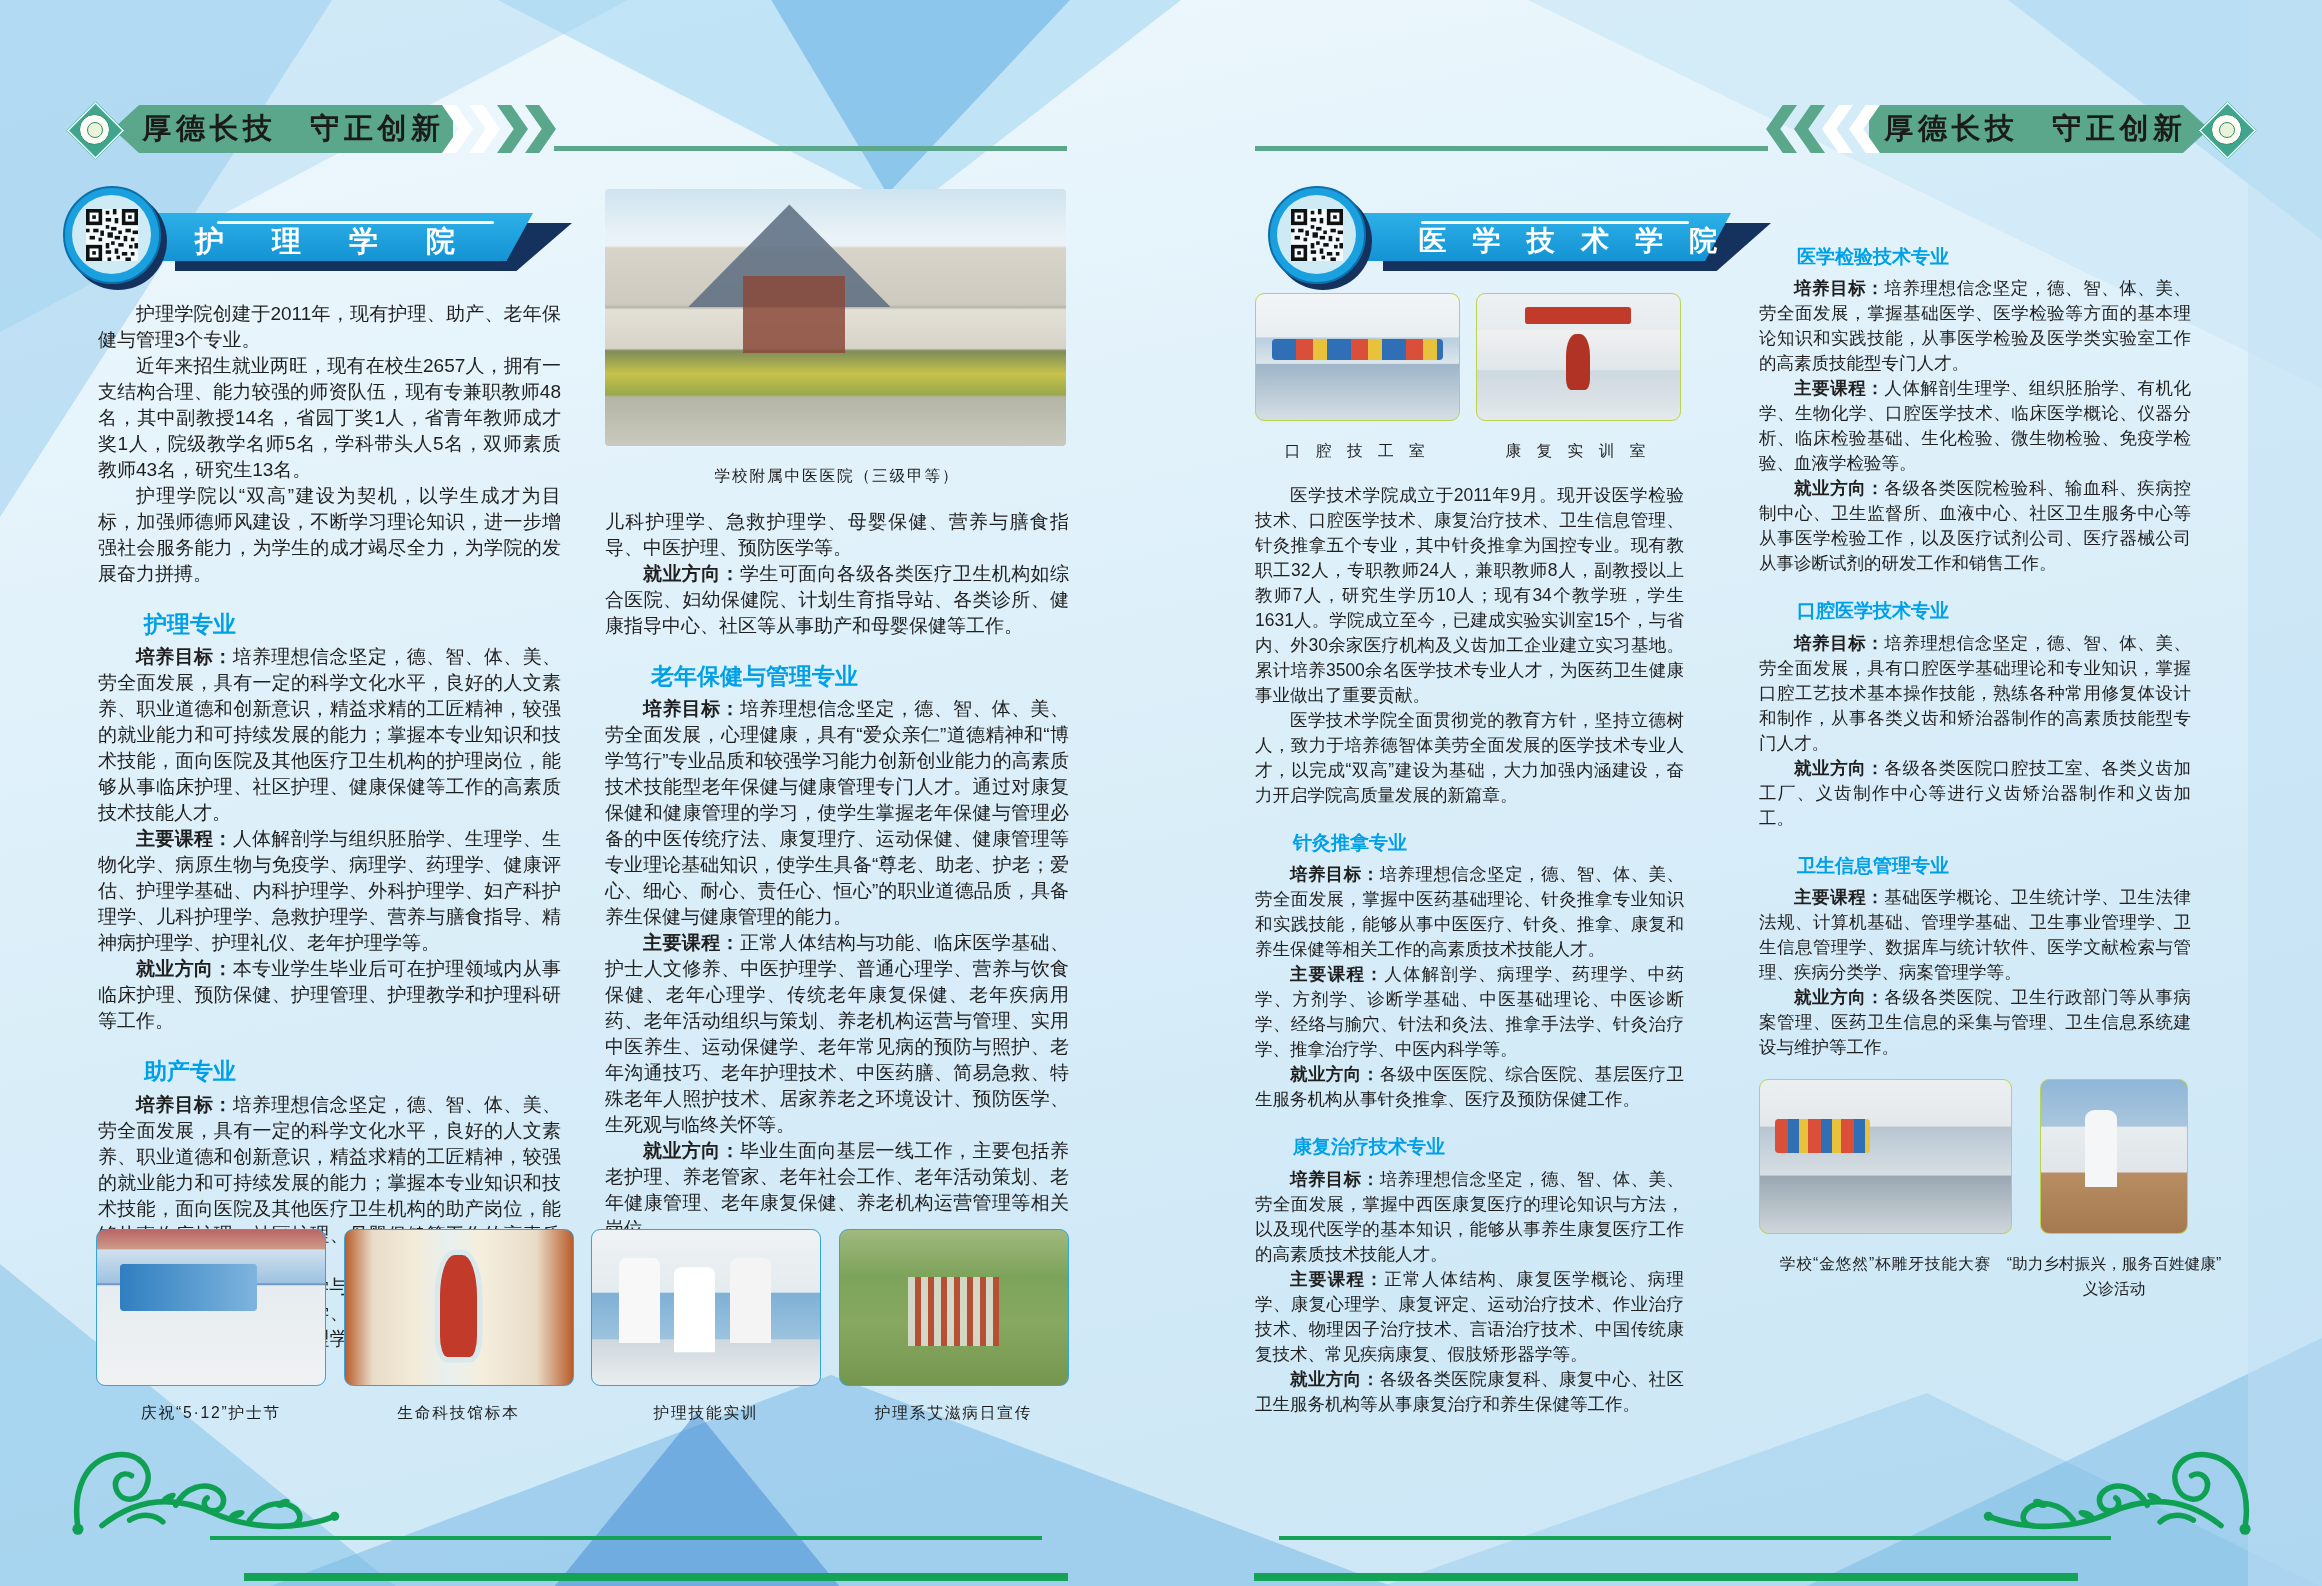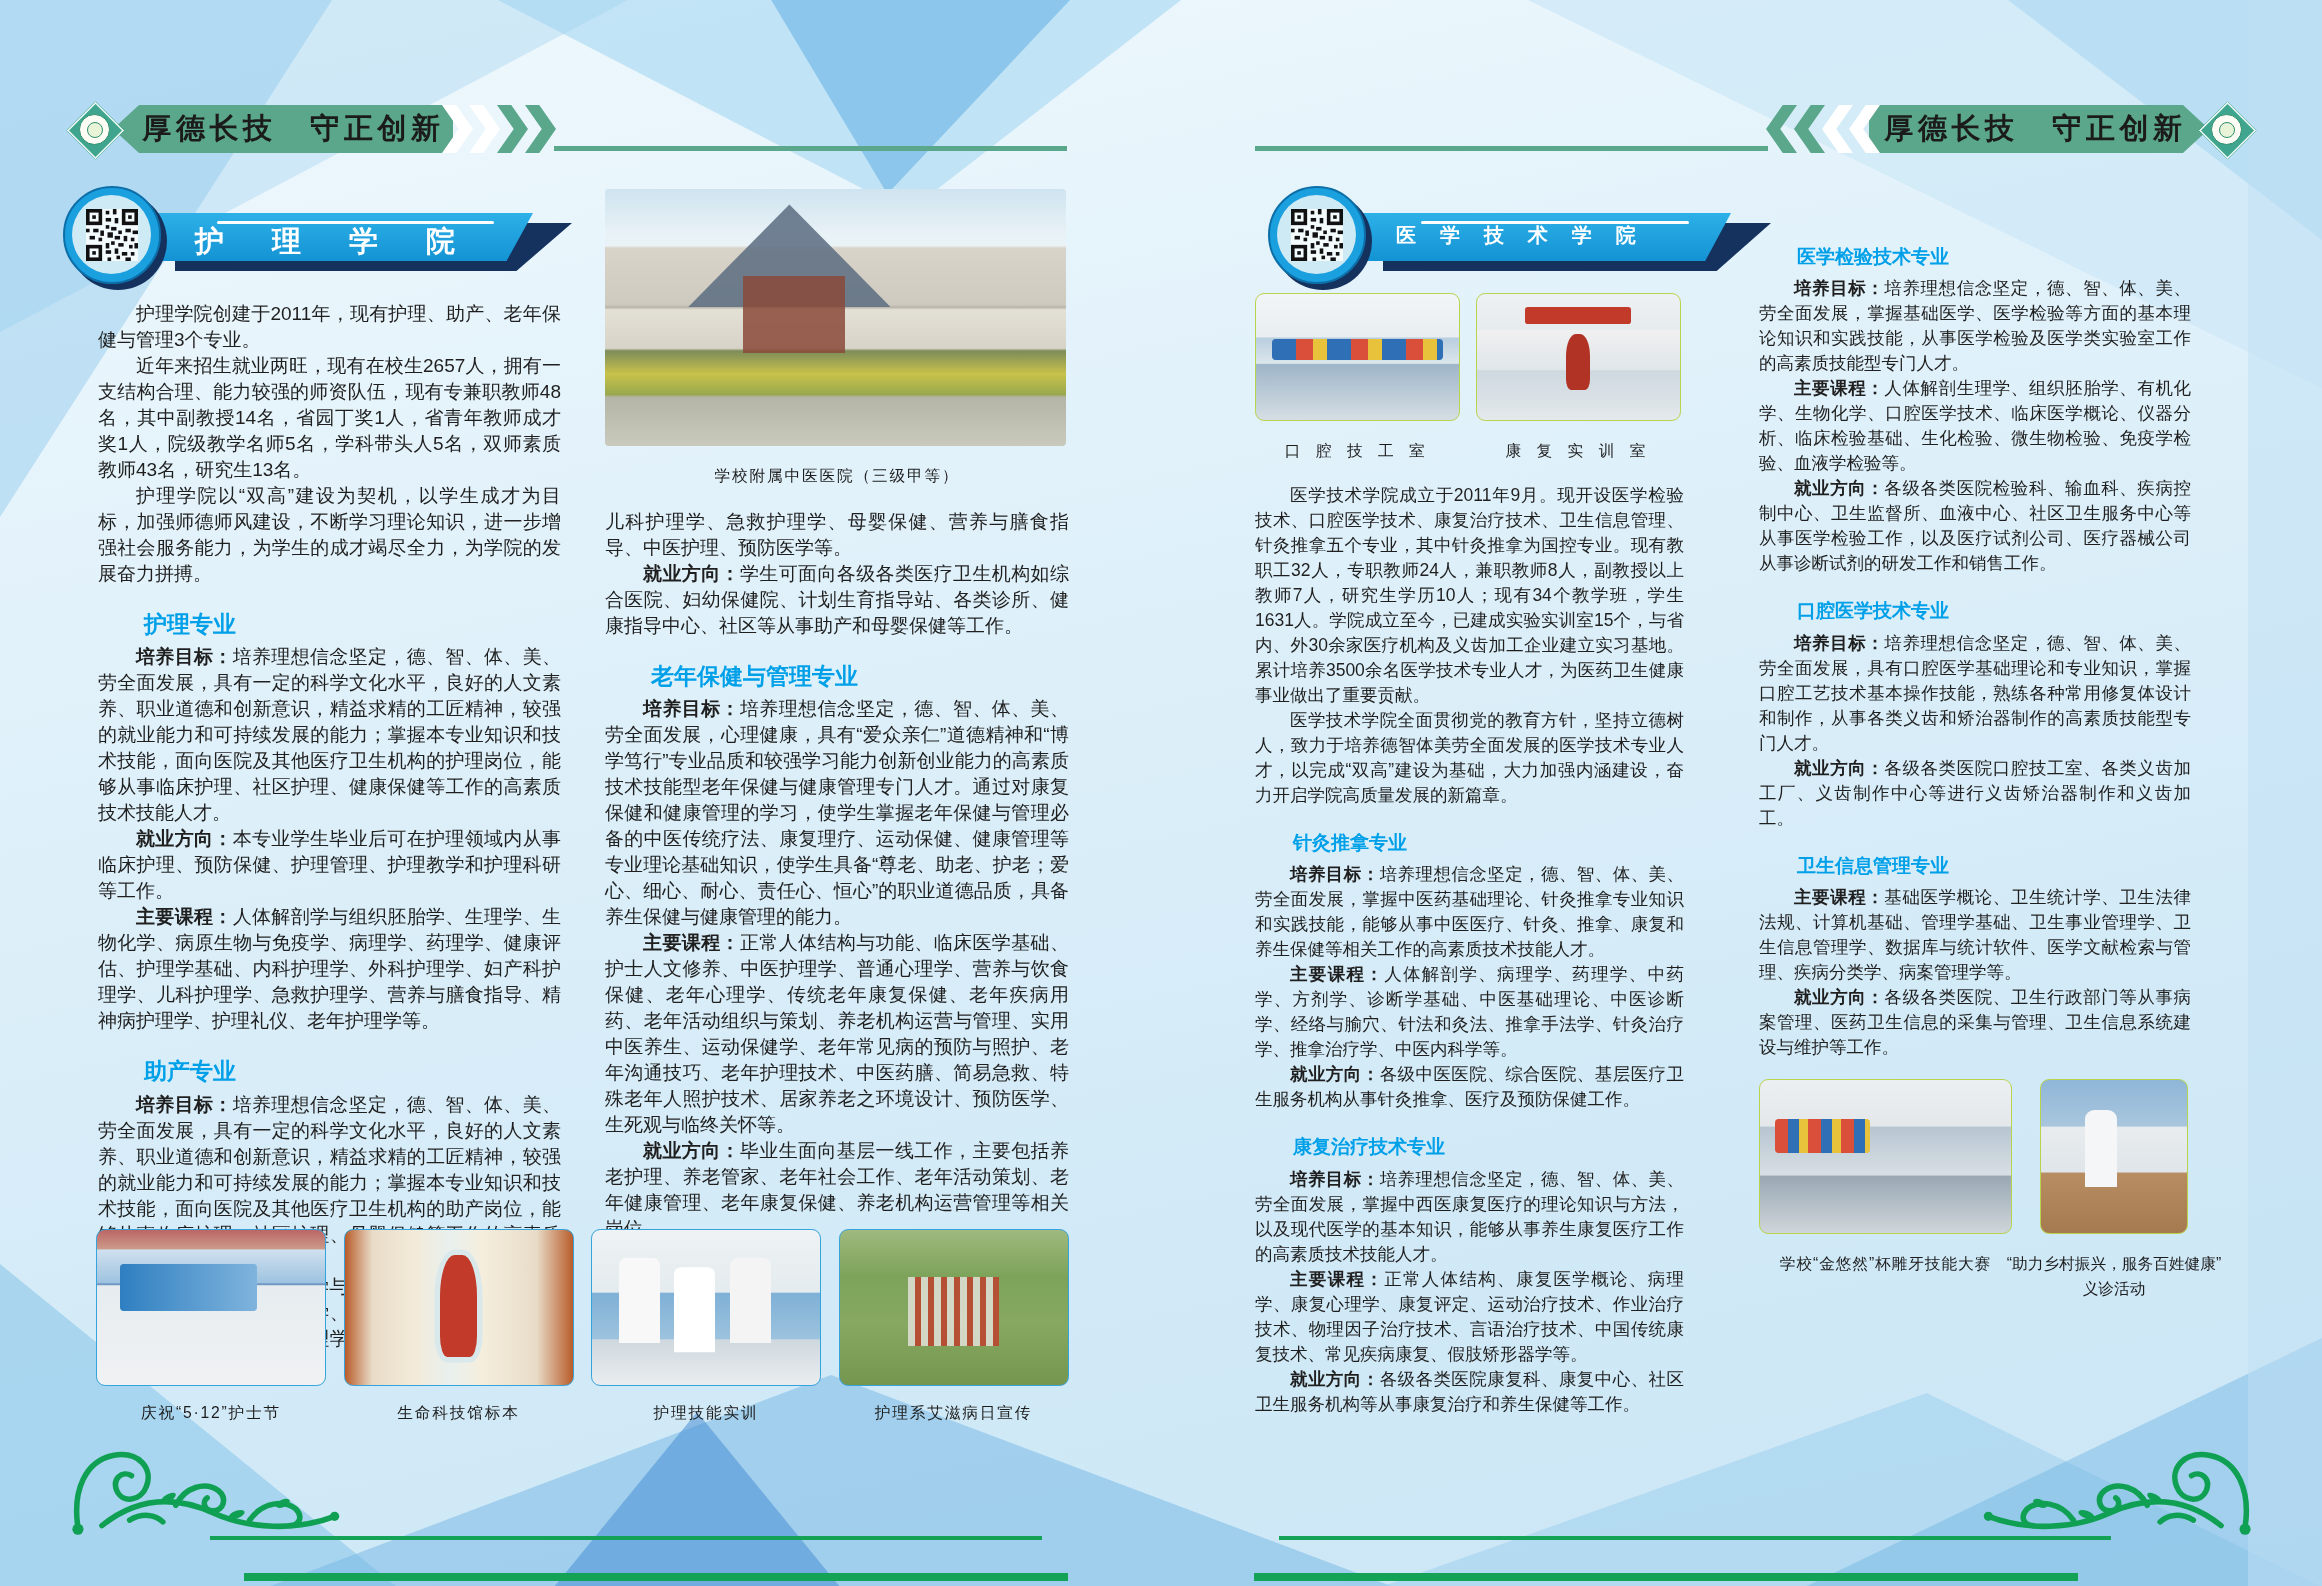--- a/index.html
+++ b/index.html
@@ -273,40 +273,40 @@
       <svg class="qr-code" viewBox="0 0 56 56" width="52" height="52">
           <use href="#qr"></use>
         </svg>
     </div>
   </div>
 
   <div class="college-banner">
     <div class="cb-shadow" style="left:1383px; top:223px; width:388px; height:48px;"></div>
     <div class="cb-bar" style="left:1362px; top:213px; width:369px; height:48px;"></div>
     <div class="cb-line" style="left:1421px; top:221px; width:268px;"></div>
-    <div class="cb-text" style="left:1396px; top:222px; width:353px; font-size:20px; letter-spacing:9.2px;">医 学 技 术 学 院</div>
+    <div class="cb-text" style="left:1396px; top:222px; width:353px; text-align:center; font-size:28px; letter-spacing:9.2px;">医 学 技 术 学 院</div>
     <div class="qr-badge" style="left:1268px; top:186px;">
       <div class="qr-shadow"></div>
         <div class="qr-ring"></div>
         <div class="qr-white"></div>
       <svg class="qr-code" viewBox="0 0 56 56" width="52" height="52">
           <use href="#qr"></use>
         </svg>
     </div>
   </div>
 
   <div class="col" id="col1">
     <p>护理学院创建于2011年，现有护理、助产、老年保健与管理3个专业。</p>
     <p>近年来招生就业两旺，现有在校生2657人，拥有一支结构合理、能力较强的师资队伍，现有专兼职教师48名，其中副教授14名，省园丁奖1人，省青年教师成才奖1人，院级教学名师5名，学科带头人5名，双师素质教师43名，研究生13名。</p>
     <p>护理学院以“双高”建设为契机，以学生成才为目标，加强师德师风建设，不断学习理论知识，进一步增强社会服务能力，为学生的成才竭尽全力，为学院的发展奋力拼搏。</p>
 
     <h3 class="section">护理专业</h3>
     <p><b>培养目标：</b><span>培养理想信念坚定，德、智、体、美、劳全面发展，具有一定的科学文化水平，良好的人文素养、职业道德和创新意识，精益求精的工匠精神，较强的就业能力和可持续发展的能力；掌握本专业知识和技术技能，面向医院及其他医疗卫生机构的护理岗位，能够从事临床护理、社区护理、健康保健等工作的高素质技术技能人才。</span></p>
+    <p><b>主要课程：</b><span>人体解剖学与组织胚胎学、生理学、生物化学、病原生物与免疫学、病理学、药理学、健康评估、护理学基础、内科护理学、外科护理学、妇产科护理学、儿科护理学、急救护理学、营养与膳食指导、精神病护理学、护理礼仪、老年护理学等。</span></p>
     <p><b>就业方向：</b><span>本专业学生毕业后可在护理领域内从事临床护理、预防保健、护理管理、护理教学和护理科研等工作。</span></p>
-    <p><b>主要课程：</b><span>人体解剖学与组织胚胎学、生理学、生物化学、病原生物与免疫学、病理学、药理学、健康评估、护理学基础、内科护理学、外科护理学、妇产科护理学、儿科护理学、急救护理学、营养与膳食指导、精神病护理学、护理礼仪、老年护理学等。</span></p>
 
     <h3 class="section">助产专业</h3>
     <p><b>培养目标：</b><span>培养理想信念坚定，德、智、体、美、劳全面发展，具有一定的科学文化水平，良好的人文素养、职业道德和创新意识，精益求精的工匠精神，较强的就业能力和可持续发展的能力；掌握本专业知识和技术技能，面向医院及其他医疗卫生机构的助产岗位，能够从事临床护理、社区护理、母婴保健等工作的高素质技术技能人才。</span></p>
     <p><b>主要课程：</b><span>人体解剖学与组织胚胎学、生理学、生物化学、病原生物与免疫学、病理学、药理学、健康评估、护理学基础、内科护理学、外科护理学、产科学、妇科护理学、</span></p>
   </div>
 
   <div class="col" id="col2">
     <figure>
       <div class="photo art-hospital" style="width:461px; height:257px; border-radius:3.7px;"></div>
       <figcaption>学校附属中医医院（三级甲等）</figcaption>

